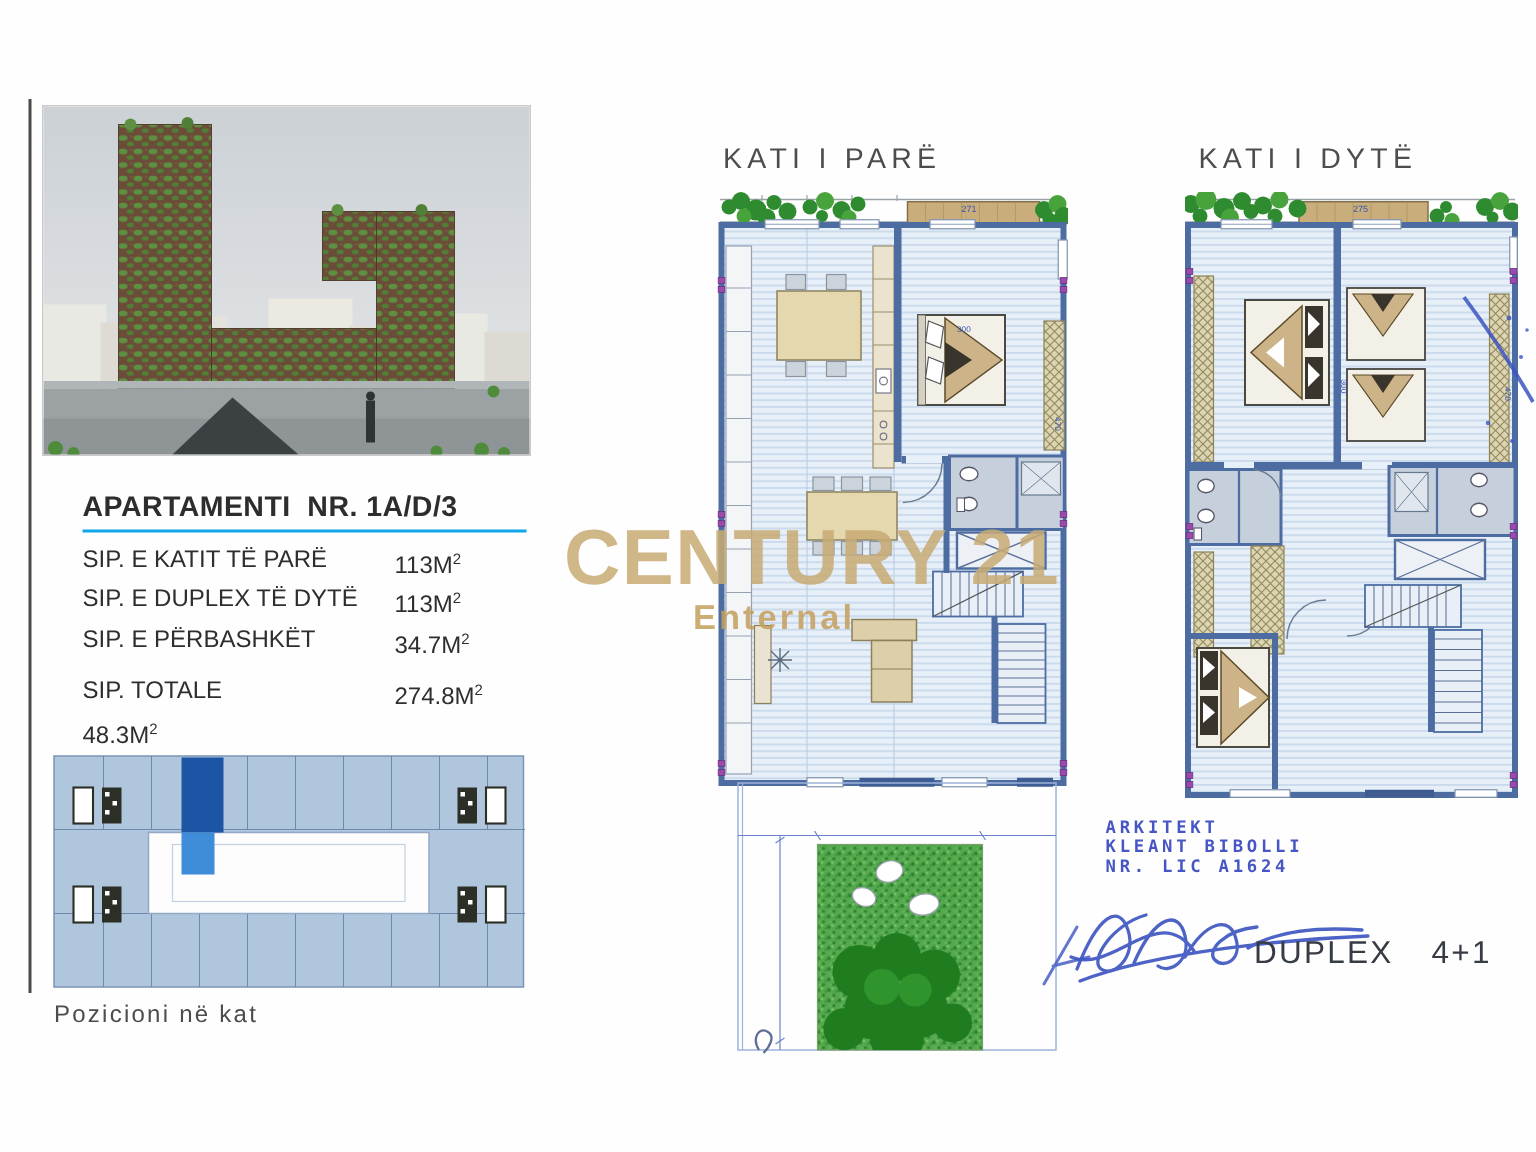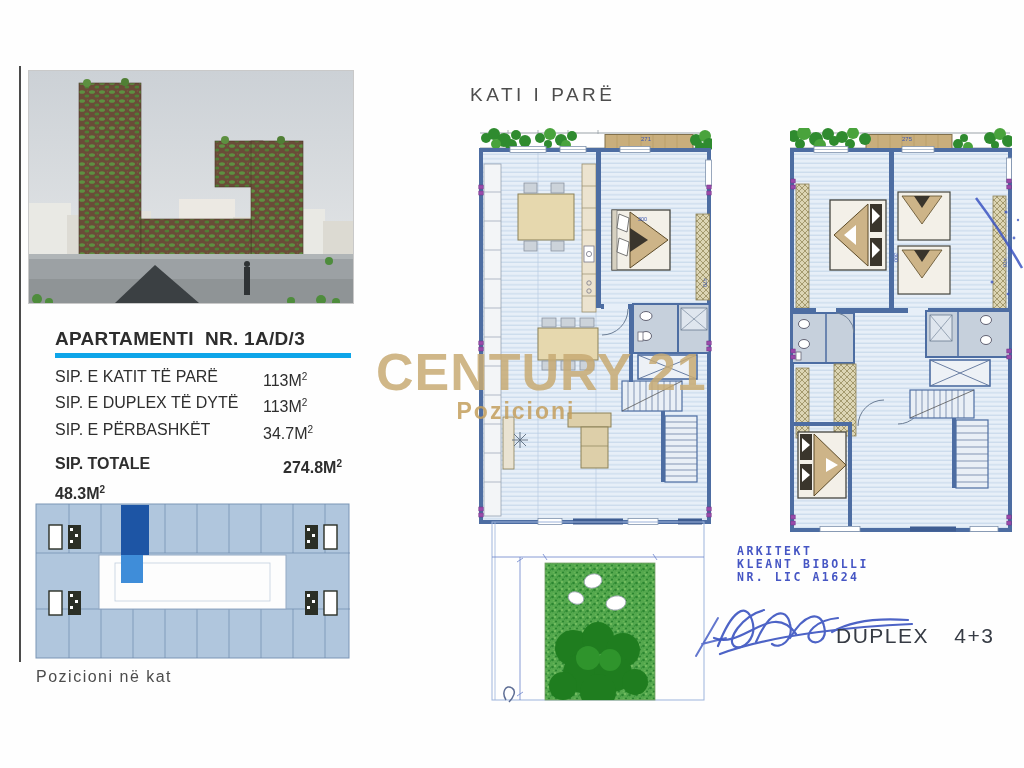--- a/index.html
+++ b/index.html
@@ -4,30 +4,30 @@
 <style>
   html,body{margin:0;padding:0;background:#ffffff;}
   .canvas{position:relative;width:1024px;height:768px;background:#fefefe;overflow:hidden;
           font-family:"Liberation Sans",sans-serif;color:#2e2e2e;}
   .abs{position:absolute;}
   .left-rule{left:19px;top:66px;width:2px;height:596px;background:#2b2b2b;opacity:.85;}
   figure{margin:0;padding:0;}
   .photo{left:28px;top:70px;width:324px;height:232px;border:1px solid #c9c9c9;}
   .info{left:55px;top:328px;width:302px;}
   .info-title{font-size:19px;font-weight:bold;color:#2d2d2d;letter-spacing:.3px;
-              border-bottom:5px solid #0ea5e9;padding-bottom:3px;margin-bottom:8px;
+              border-bottom:2px solid #0ea5e9;padding-bottom:3px;margin-bottom:8px;
               width:296px;white-space:pre;}
   .info-row{display:flex;font-size:16px;line-height:22px;color:#2e2e2e;}
   .info-row .lbl{width:208px;flex:0 0 208px;}
-  .info-row.bold{font-weight:bold;gap:20px;}
+  .info-row.bold{font-weight:normal;}
   .row-gap{height:8px;}
   sup{font-size:10px;}
   .keyplan{left:35px;top:503px;width:315px;height:156px;}
   .keycaption{left:36px;top:668px;font-size:16px;letter-spacing:1.5px;color:#4c4c4c;}
-  .plan-title{margin:0;font-size:19px;font-weight:400;letter-spacing:3.5px;color:#4d4d4d;white-space:nowrap;}
+  .plan-title{margin:12px;font-size:19px;font-weight:400;letter-spacing:3.5px;color:#4d4d4d;white-space:nowrap;}
   .t1{left:470px;top:84px;}
   .t2{left:787px;top:84px;}
   .plan1{left:478px;top:128px;z-index:1;}
   .plan2{left:790px;top:128px;z-index:1;}
   .garden{left:488px;top:518px;z-index:1;}
   .watermark{left:376px;top:342px;width:280px;text-align:center;z-index:5;pointer-events:none;}
   .wm1{font-size:52px;font-weight:bold;letter-spacing:1px;color:#c8ab74;opacity:.85;white-space:nowrap;}
   .wm2{font-size:23px;font-weight:bold;letter-spacing:2px;color:#c49f5d;opacity:.85;margin-top:-4px;}
   .architect{left:737px;top:545px;font-family:"DejaVu Sans Mono",monospace;font-size:11.5px;
              font-weight:bold;letter-spacing:2.5px;line-height:13px;color:#4656c4;z-index:6;}
@@ -189,20 +189,21 @@
             <rect x="2" y="3" width="3" height="3" fill="#fff"></rect>
             <rect x="7" y="9" width="3" height="3" fill="#fff"></rect>
             <rect x="2" y="15" width="3" height="3" fill="#fff"></rect>
           </g>
       </g>
     </svg>
   </figure>
   <div class="abs keycaption">Pozicioni në kat</div>
 
   <h2 class="abs plan-title t1">KATI I PARË</h2>
+  <h2 class="abs plan-title t2">KATI I DYTË</h2>
 
   <figure class="abs plan1">
     <svg width="234" height="398" viewBox="0 0 234 398">
       <g>
         <line x1="2" y1="5" x2="232" y2="5" stroke="#9aa2a8"></line>
         <line x1="2" y1="20" x2="232" y2="20" stroke="#9aa2a8"></line>
         <path d="M30 2 v4 M60 2 v4 M90 2 v4 M120 2 v4" stroke="#9aa2a8" stroke-width="0.8"></path>
         <g>
           <rect x="127" y="6.5" width="88" height="57" fill="#c9ae7c" stroke="#82704a"></rect>
           <path d="M139 7 V63 M151 7 V63 M163 7 V63 M175 7 V63 M187 7 V63 M199 7 V63" stroke="#b2985f" stroke-width="0.6"></path>
@@ -500,41 +501,41 @@
         <ellipse cx="105" cy="63" rx="9" ry="7" transform="rotate(-15 105 63)"></ellipse>
         <ellipse cx="88" cy="80" rx="8" ry="6" transform="rotate(20 88 80)"></ellipse>
         <ellipse cx="128" cy="85" rx="10" ry="7" transform="rotate(-10 128 85)"></ellipse>
       </g>
       <path d="M18 182 c-5 -8 0 -16 6 -12 c5 3 1 10 -3 14" stroke="#5d6d94" stroke-width="1.5" fill="none"></path>
     </svg>
   </figure>
 
   <div class="abs watermark">
     <div class="wm1">CENTURY 21</div>
-    <div class="wm2">Pozicioni</div>
+    <div class="wm2">Enternal</div>
   </div>
 
   <div class="abs architect">
     <div>ARKITEKT</div>
     <div>KLEANT BIBOLLI</div>
     <div>NR. LIC A1624</div>
   </div>
 
   <svg class="abs signature" width="210" height="80" viewBox="0 0 210 80">
     <g stroke="#3a53c0" stroke-width="2.2" fill="none" opacity="0.9" stroke-linecap="round">
       <path d="M6 66 C20 30 34 22 40 40 C46 58 30 72 22 66 C14 60 30 36 52 30"></path>
       <path d="M44 62 C58 30 74 26 78 44 C82 60 68 70 60 64"></path>
       <path d="M78 58 C92 34 108 30 112 46 C116 60 104 66 98 60 C92 54 104 40 126 38"></path>
       <path d="M120 52 C140 40 168 38 196 40"></path>
       <path d="M8 74 C60 54 150 46 200 44"></path>
       <path d="M2 58 C30 70 60 20 84 54"></path>
     </g>
   </svg>
 
-  <div class="abs duplex">DUPLEX 4+3</div>
+  <div class="abs duplex">DUPLEX 4+1</div>
 
   <svg class="abs pen-arc" width="76" height="120" viewBox="0 0 76 120">
     <path d="M28 8 C52 40 66 64 74 78" stroke="#3c55c2" stroke-width="2.5" fill="none" opacity="0.85"></path>
     <g fill="#3c55c2" opacity="0.8">
       <circle cx="58" cy="22" r="1.6"></circle>
         <circle cx="66" cy="48" r="1.4"></circle>
         <circle cx="44" cy="92" r="1.5"></circle>
       <circle cx="60" cy="104" r="1.3"></circle>
         <circle cx="70" cy="30" r="1.2"></circle>
     </g>

